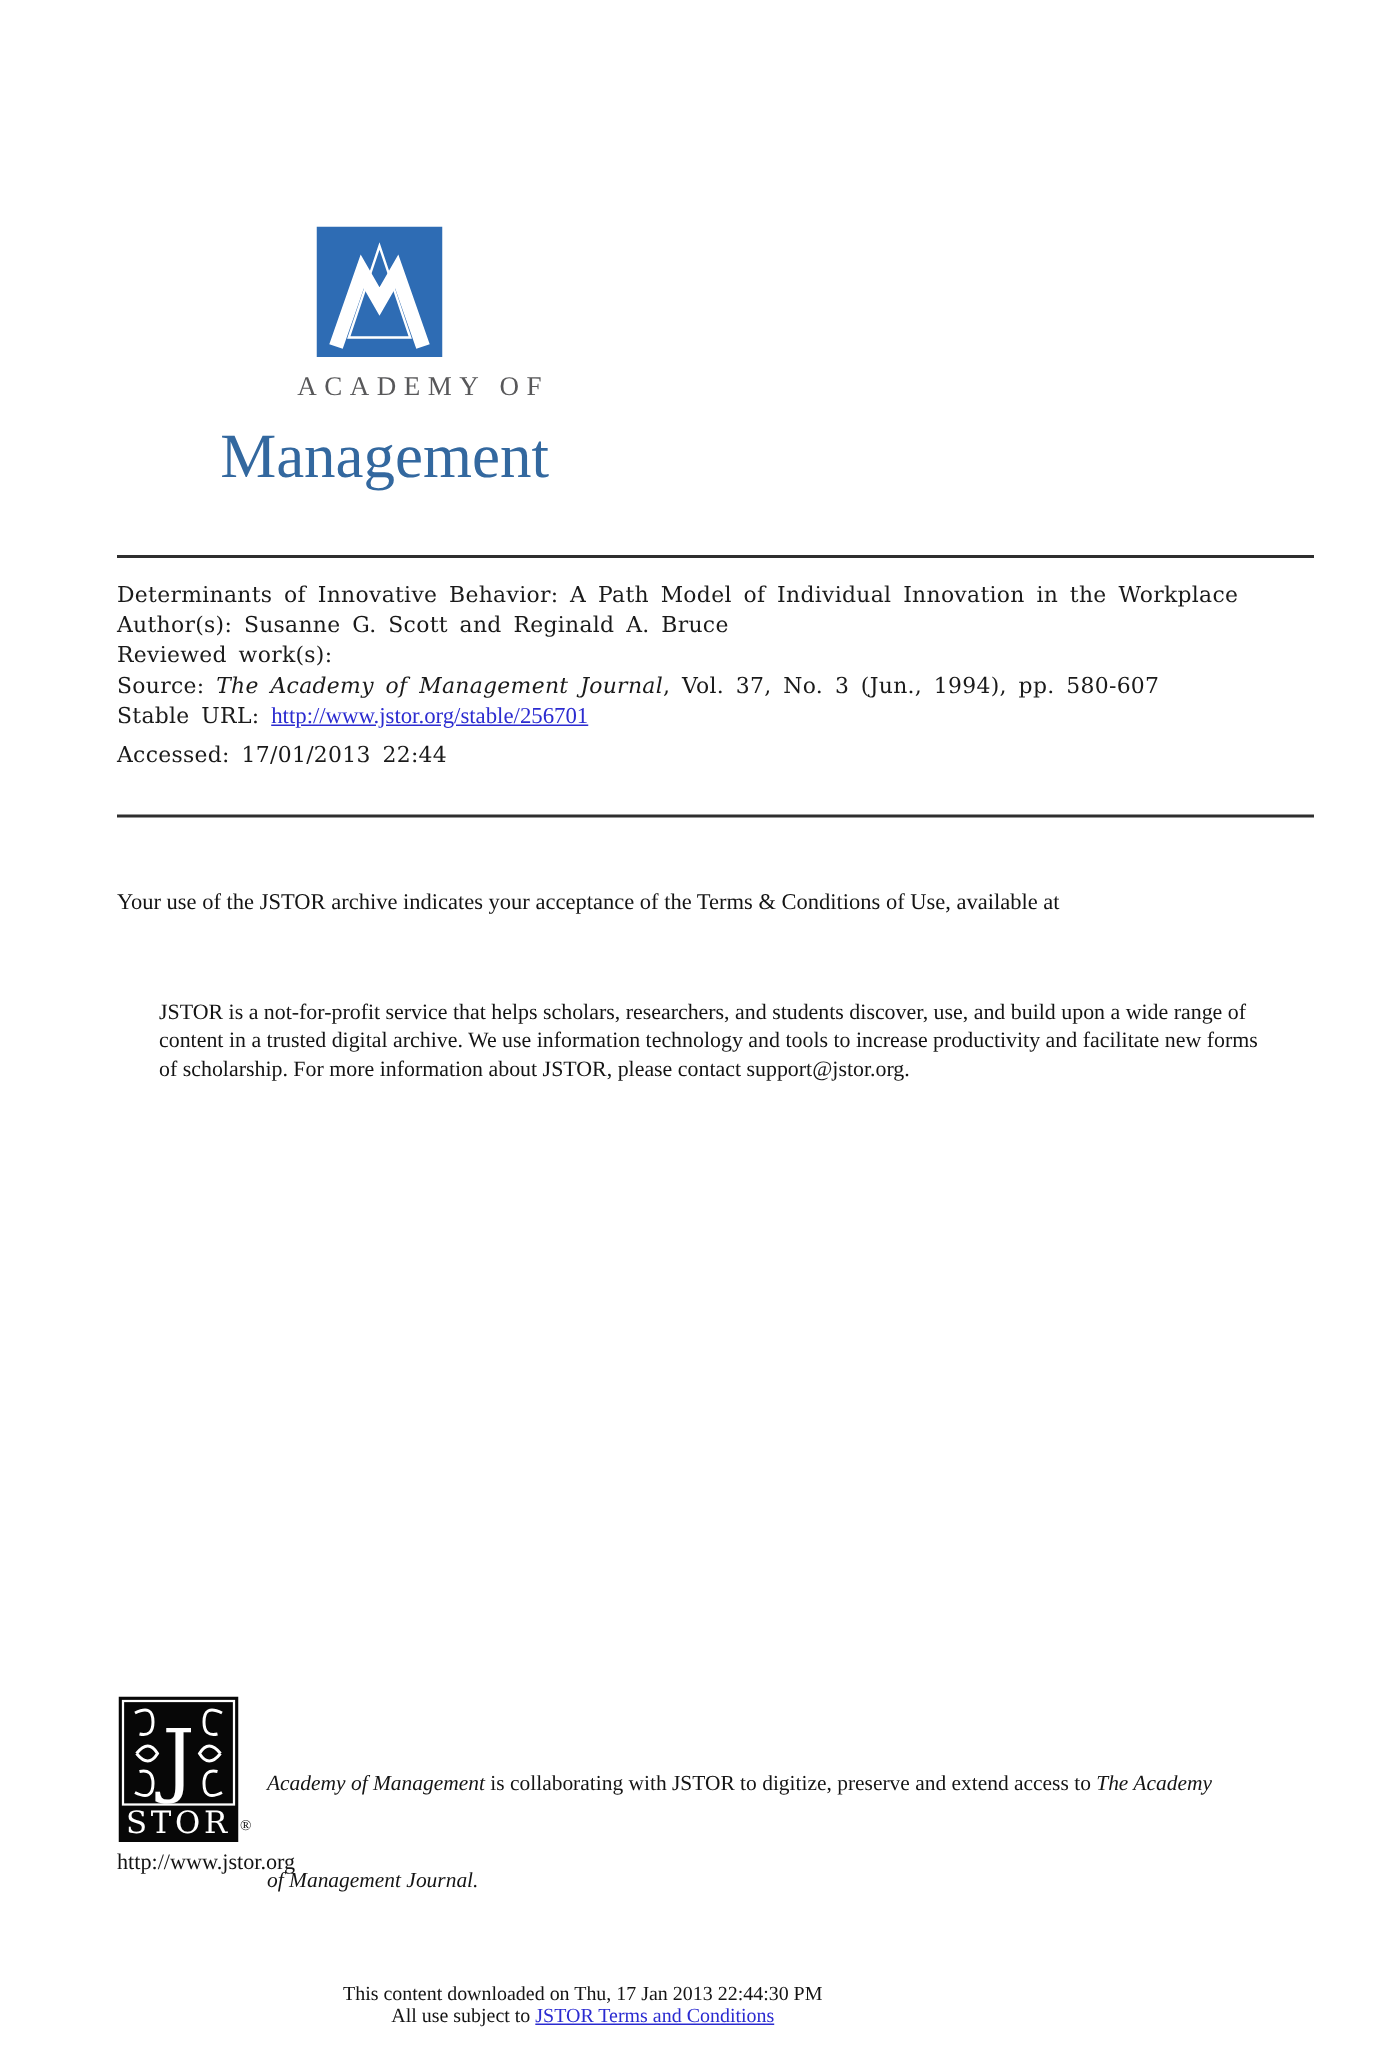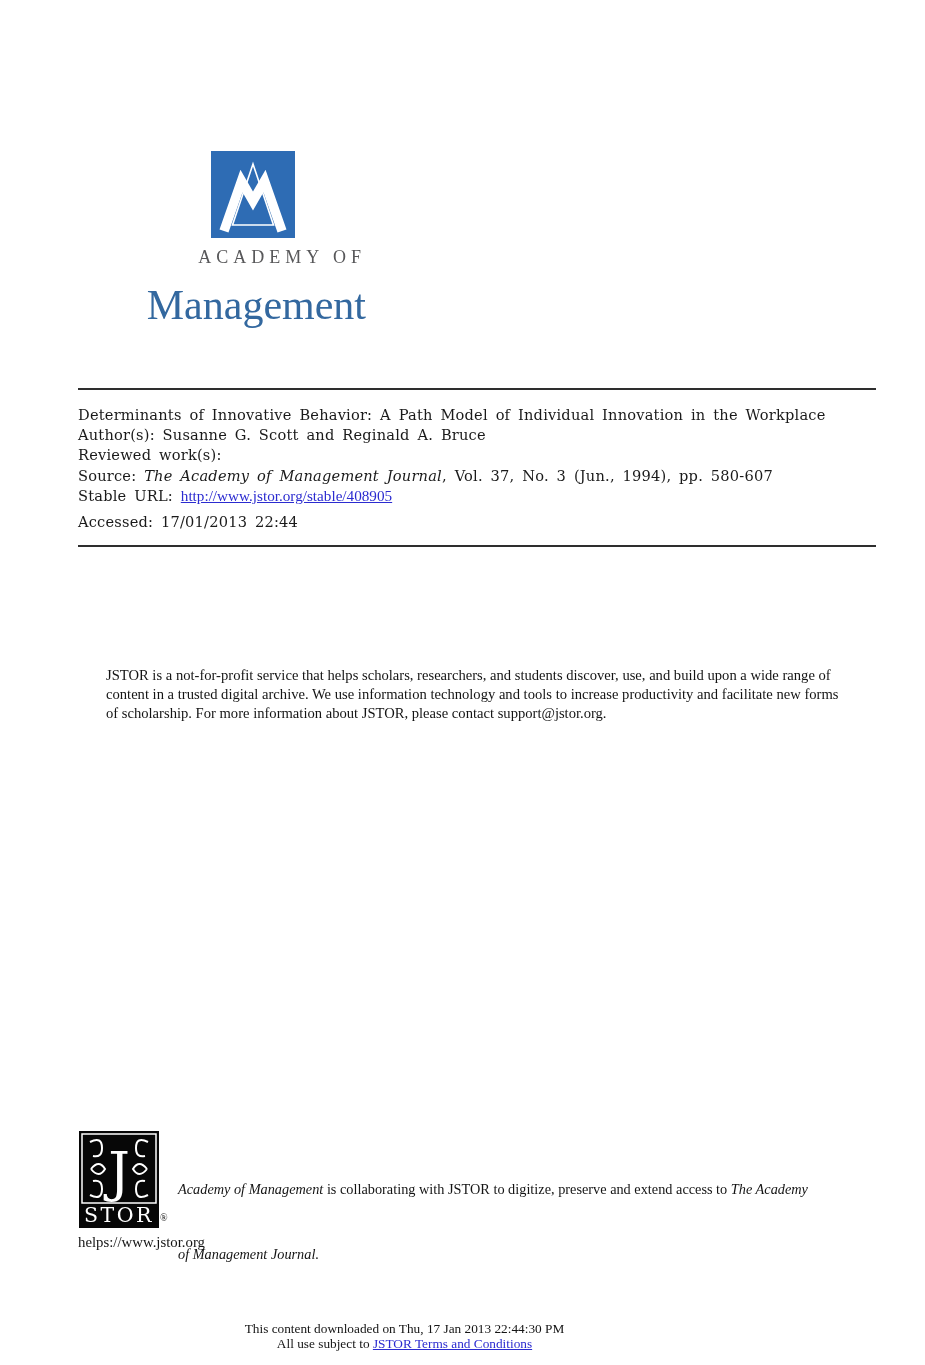--- a/index.html
+++ b/index.html
@@ -26,24 +26,24 @@
   .aom-line2 {
     margin-top: 16px;
     font-size: 42px;
     line-height: 42px;
     color: #33689f;
     white-space: nowrap;
   }
 
   
   .citation {
-    left: 78px; top: 388px; width: 798px;
+    left: 78px; top: 370px; width: 798px;
     border-top: 2px solid #2e2e2e;
     border-bottom: 2px solid #2e2e2e;
-    padding: 15px 0 13px 0;
+    padding: 15px 0 29px 0;
     font-family: "DejaVu Serif", serif;
     font-size: 14.6px;
     line-height: 20.2px;
     letter-spacing: 0.2px;
     word-spacing: 3px;
     color: #1a1a1a;
   }
   .citation .line { white-space: nowrap; }
   .citation .accessed { margin-top: 6px; }
   .italic { font-style: italic; }
@@ -76,46 +76,47 @@
     left: 178px; top: 1133px; width: 700px;
     font-size: 14.3px; line-height: 16.5px;
   }
   .collab .line { white-space: nowrap; margin-top: 48px; }
   .site-url { left: 78px; top: 1234px; font-size: 14.8px; }
 
   
   .footer {
     left: 0; top: 1322px; width: 777px;
     text-align: center;
-    font-size: 13.3px; line-height: 14.5px; padding-left: 16px;
+    font-size: 13.3px; line-height: 14.5px;
   }
 </style>
 </head>
 <body>
 
 <div class="abs aom-logo">
   <svg width="84" height="87" viewBox="0 0 84 87" aria-hidden="true">
     <rect x="0" y="0" width="84" height="87" fill="#2e6cb4"></rect>
     <path d="M42 13 L21.5 74 L62.5 74 Z" fill="none" stroke="#ffffff" stroke-width="1.6"></path>
     <path d="M13 80 L30.5 30 L42 50 L53.5 30 L71 80" fill="none" stroke="#ffffff" stroke-width="9.5" stroke-linejoin="miter" stroke-miterlimit="12"></path>
   </svg>
   <div class="aom-line1">ACADEMY OF</div>
   <div class="aom-line2">Management</div>
 </div>
 
 <div class="abs citation">
   <div class="line">Determinants of Innovative Behavior: A Path Model of Individual Innovation in the Workplace</div>
   <div class="line">Author(s): Susanne G. Scott and Reginald A. Bruce</div>
   <div class="line">Reviewed work(s):</div>
   <div class="line"><span>Source: </span><span class="italic">The Academy of Management Journal</span><span>, Vol. 37, No. 3 (Jun., 1994), pp. 580-607</span></div>
-  <div class="line"><span>Stable URL: </span><a class="link">http://www.jstor.org/stable/408905</a></div>
+  <div class="line"><span>Stable URL: </span><a class="link">http://www.jstor.org/stable/256701</a></div>
   <div class="line accessed">Accessed: 17/01/2013 22:44</div>
 </div>
 
 <div class="abs terms">
+  <div class="line">Your use of the JSTOR archive indicates your acceptance of the Terms &amp; Conditions of Use, available at</div>
 </div>
 
 <div class="abs about">
   <div class="line">JSTOR is a not-for-profit service that helps scholars, researchers, and students discover, use, and build upon a wide range of</div>
   <div class="line">content in a trusted digital archive. We use information technology and tools to increase productivity and facilitate new forms</div>
   <div class="line">of scholarship. For more information about JSTOR, please contact support@jstor.org.</div>
 </div>
 
 <div class="abs jstor-logo">
   <svg width="80" height="97" viewBox="0 0 80 97" aria-hidden="true">
@@ -131,18 +132,18 @@
     <text x="40" y="91" text-anchor="middle" fill="#ffffff" font-size="20.5" letter-spacing="2.5" font-family="DejaVu Serif, serif">STOR</text>
   </svg>
 </div>
 <span class="abs jstor-reg">®</span>
 
 <div class="abs collab">
   <div class="line"><span class="italic">Academy of Management</span><span> is collaborating with JSTOR to digitize, preserve and extend access to </span><span class="italic">The Academy</span></div>
   <div class="line italic">of Management Journal.</div>
 </div>
 
-<div class="abs site-url">helps://www.jstor.org</div>
+<div class="abs site-url">http://www.jstor.org</div>
 
 <div class="abs footer">
   <div>This content downloaded on Thu, 17 Jan 2013 22:44:30 PM</div>
   <div><span>All use subject to </span><a class="link">JSTOR Terms and Conditions</a></div>
 </div>
 
 </body></html>

